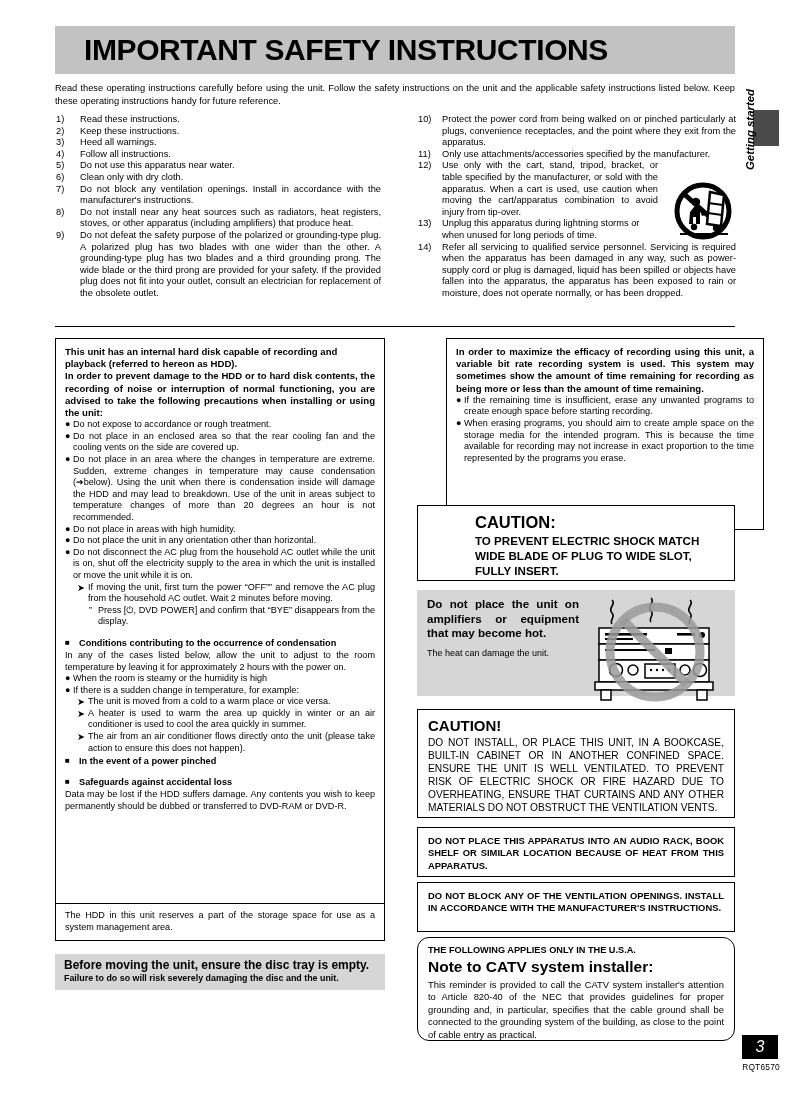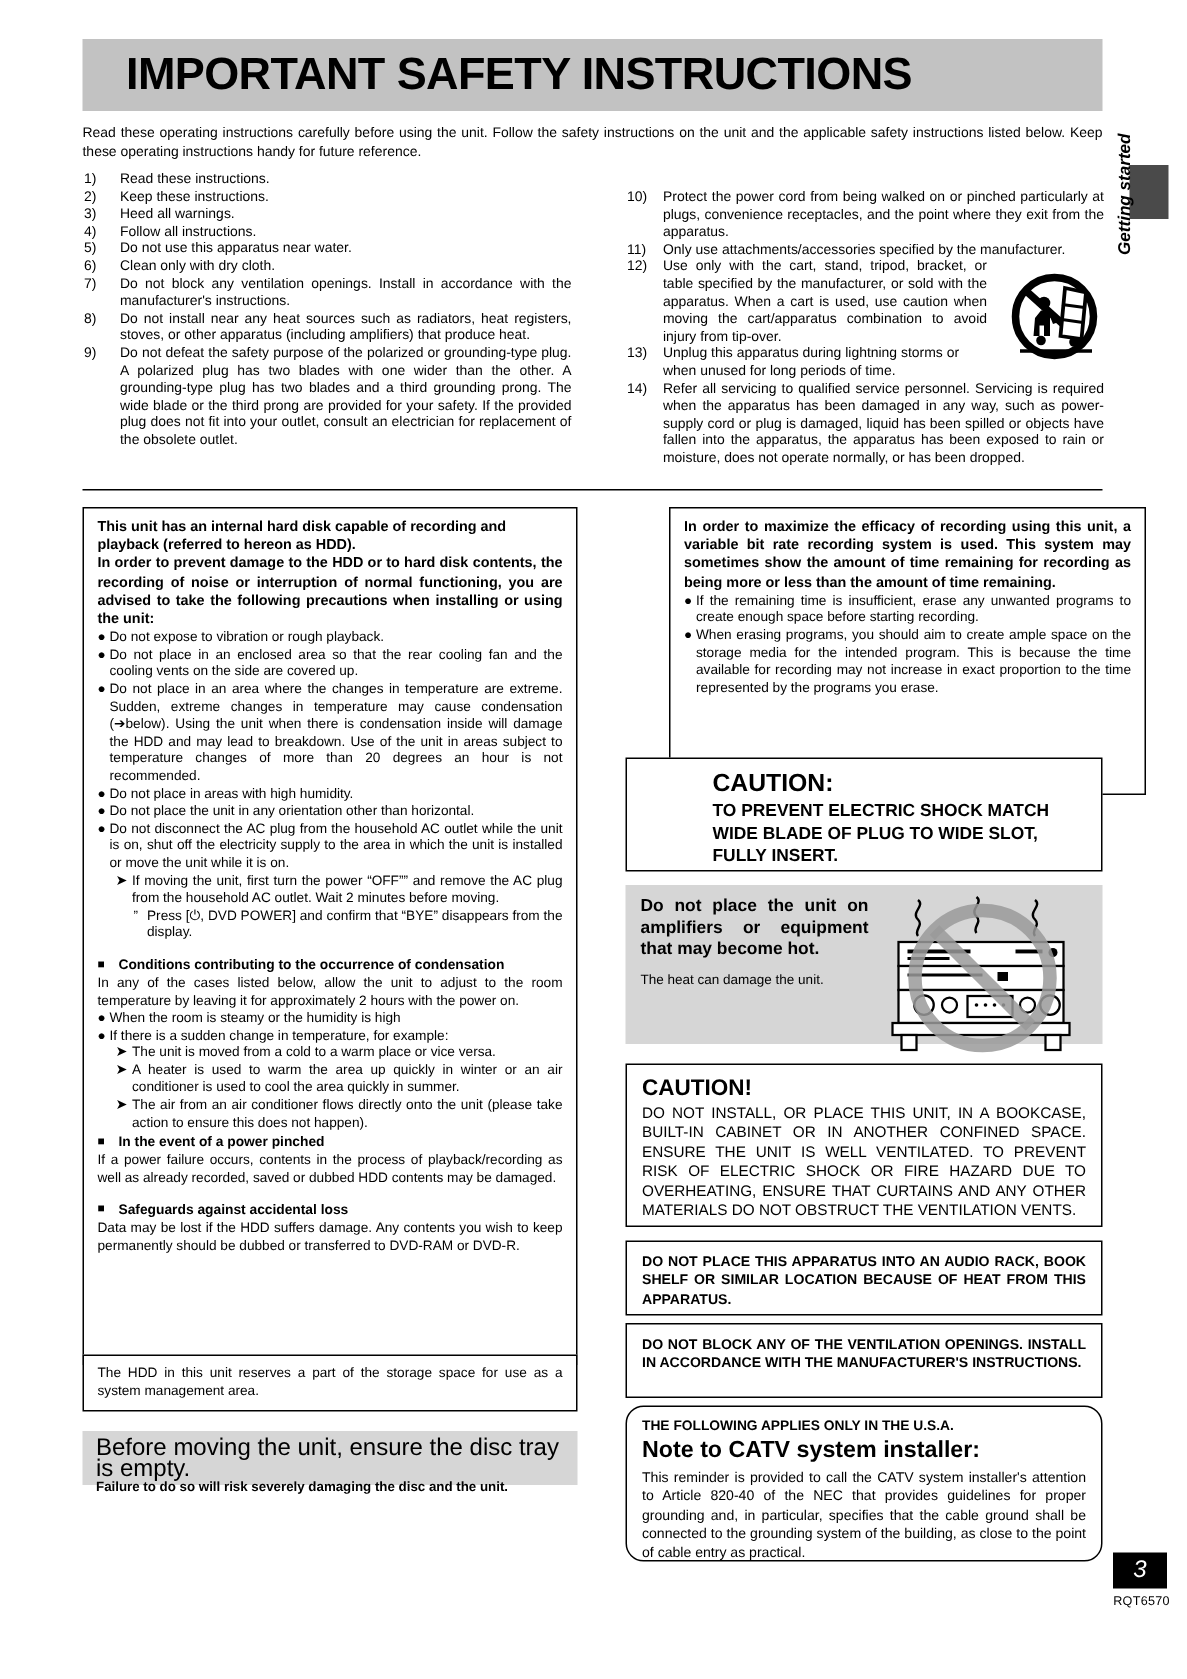--- a/index.html
+++ b/index.html
@@ -54,21 +54,21 @@
     text-align: justify;
   }
 
   
   .numlist {
     position: absolute;
     font-size: 9.3px;
     line-height: 11.6px;
   }
   .numlist.left { left: 56px; top: 114px; width: 325px; }
-  .numlist.right { left: 418px; top: 126px; width: 318px; }
+  .numlist.right { left: 418px; top: 114px; width: 318px; }
   .nrow {
     display: flex;
     align-items: flex-start;
     margin-bottom: 0px;
   }
   .nnum {
     width: 24px;
     flex: 0 0 24px;
     text-align: left;
   }
@@ -355,21 +355,21 @@
   <div class="rule"></div>
 
   <div class="box" style="left:55px; top:338px; width:330px; height:572px;">
     <div class="box-inner">
       <div class="t92b">This unit has an internal hard disk capable of recording and playback (referred to hereon as HDD).</div>
       <div class="t92b just">In order to prevent damage to the HDD or to hard disk contents, the recording of noise or interruption of normal functioning, you are advised to take the following precautions when installing or using the unit:</div>
 
       <div class="blist t9">
         <div class="brow">
           <span class="bdot">●</span>
-          <span class="btxt">Do not expose to vibration or rough playback.</span>
+          <span class="btxt">Do not expose to accordance or rough treatment.</span>
         </div>
         <div class="brow">
           <span class="bdot">●</span>
           <span class="btxt">Do not place in an enclosed area so that the rear cooling fan and the cooling vents on the side are covered up.</span>
         </div>
         <div class="brow">
           <span class="bdot">●</span>
           <span class="btxt">Do not place in an area where the changes in temperature are extreme. Sudden, extreme changes in temperature may cause condensation (➔below). Using the unit when there is condensation inside will damage the HDD and may lead to breakdown. Use of the unit in areas subject to temperature changes of more than 20 degrees  an hour is not recommended.</span>
         </div>
         <div class="brow">
@@ -419,39 +419,38 @@
         <div class="arow">
           <span class="aarrow">➤</span>
           <span class="atxt">The air from an air conditioner flows directly onto the unit (please take action to ensure this does not happen).</span>
         </div>
       </div>
 
       <div class="sqhead" style="margin-top:1px;">
         <span class="sq">■</span>
         <span>In the event of a power pinched</span>
       </div>
-      <div class="t9 just">If a power failure occurs, contents in the process of playback/recording as well as already recorded, saved or dubbed HDD contents may be damaged.</div>
 
       <div class="sqhead">
         <span class="sq">■</span>
         <span>Safeguards against accidental loss</span>
       </div>
       <div class="t9 just">Data may be lost if the HDD suffers damage. Any contents you wish to keep permanently should be dubbed or transferred to DVD-RAM or DVD-R.</div>
     </div>
   </div>
 
   <div class="box" style="left:55px; top:903px; width:330px; height:38px;">
     <div class="box-inner" style="padding:6px 9px;">
       <div class="t9 just">The HDD in this unit reserves a part of the storage space for use as a system management area.</div>
     </div>
   </div>
 
   <div class="graybox" style="left:55px; top:954px; width:330px; height:36px;">
     <div style="padding:5px 9px;">
-      <div style="font-size:16px; font-weight:normal; line-height:13.5px;">Before moving the unit, ensure the disc tray is empty.</div>
+      <div style="font-size:12px; font-weight:bold; line-height:13.5px;">Before moving the unit, ensure the disc tray is empty.</div>
       <div style="font-size:8.9px; font-weight:bold; line-height:11.5px;">Failure to do so will risk severely damaging the disc and the unit.</div>
     </div>
   </div>
 
   <div class="box" style="left:417px; top:338px; width:318px; height:192px;margin-left:29px;">
     <div class="box-inner">
       <div class="t92b just">In order to maximize the efficacy of recording using this unit, a variable bit rate recording system is used. This system may sometimes show the amount of time remaining for recording as being more or less than the amount of time remaining.</div>
       <div class="blist t9">
         <div class="brow">
           <span class="bdot">●</span>

